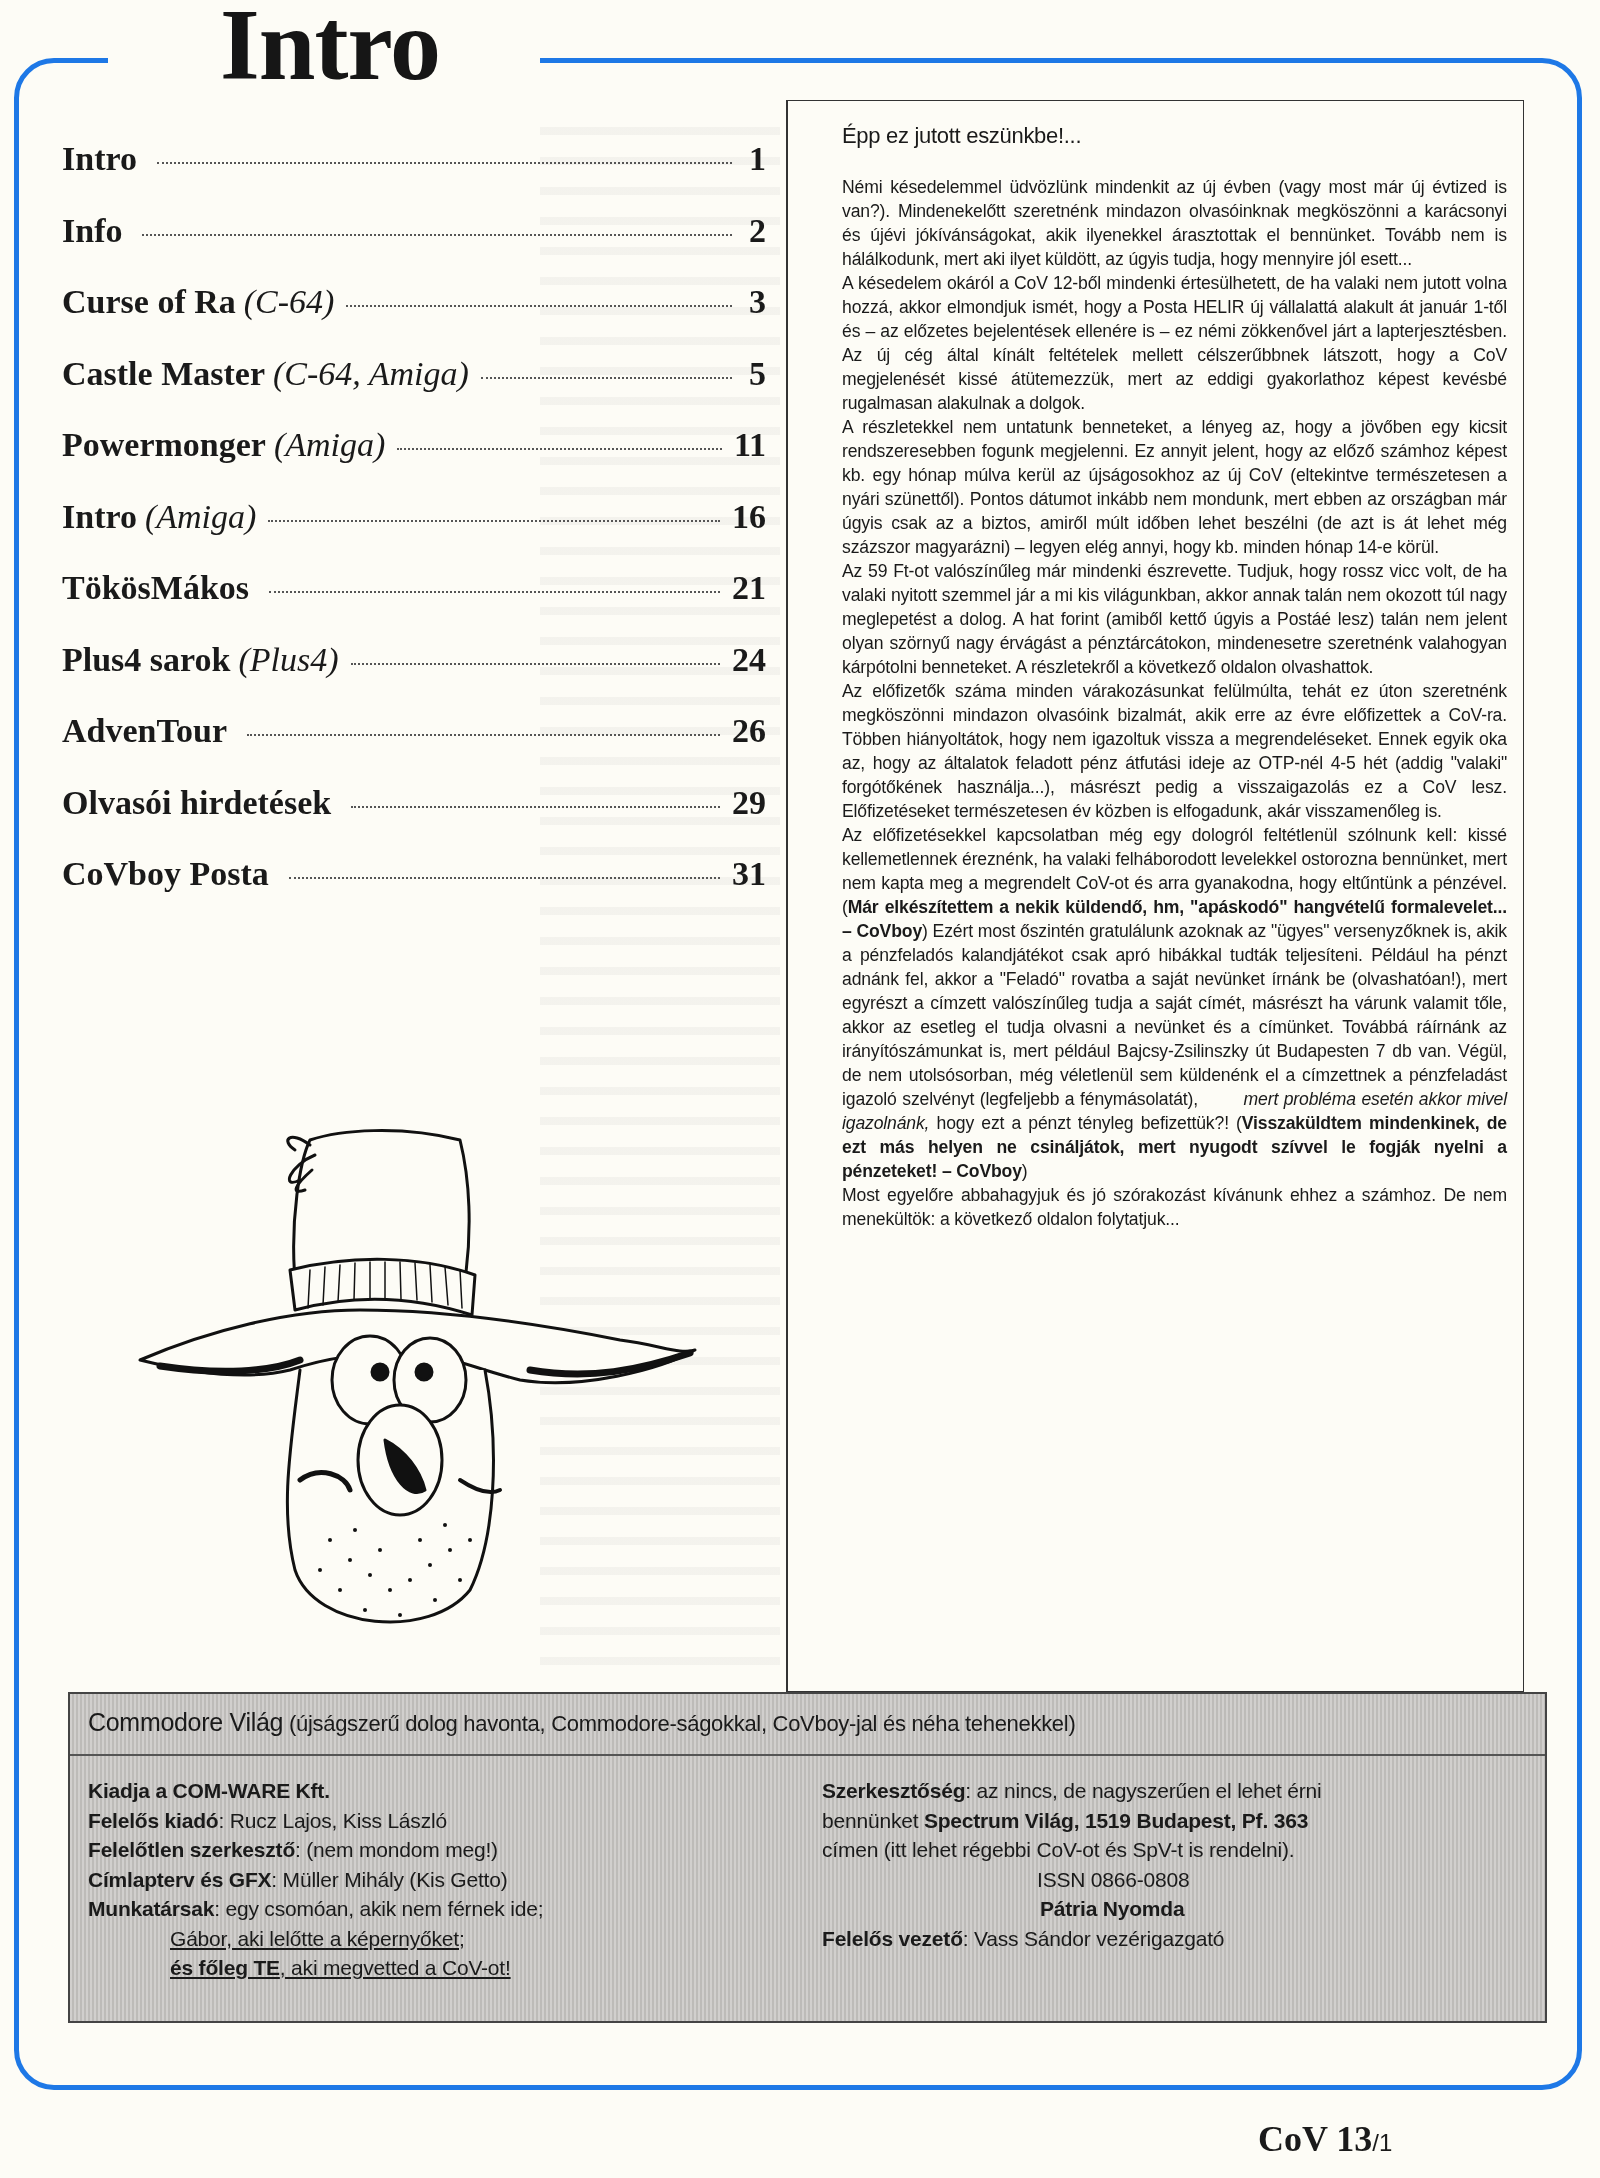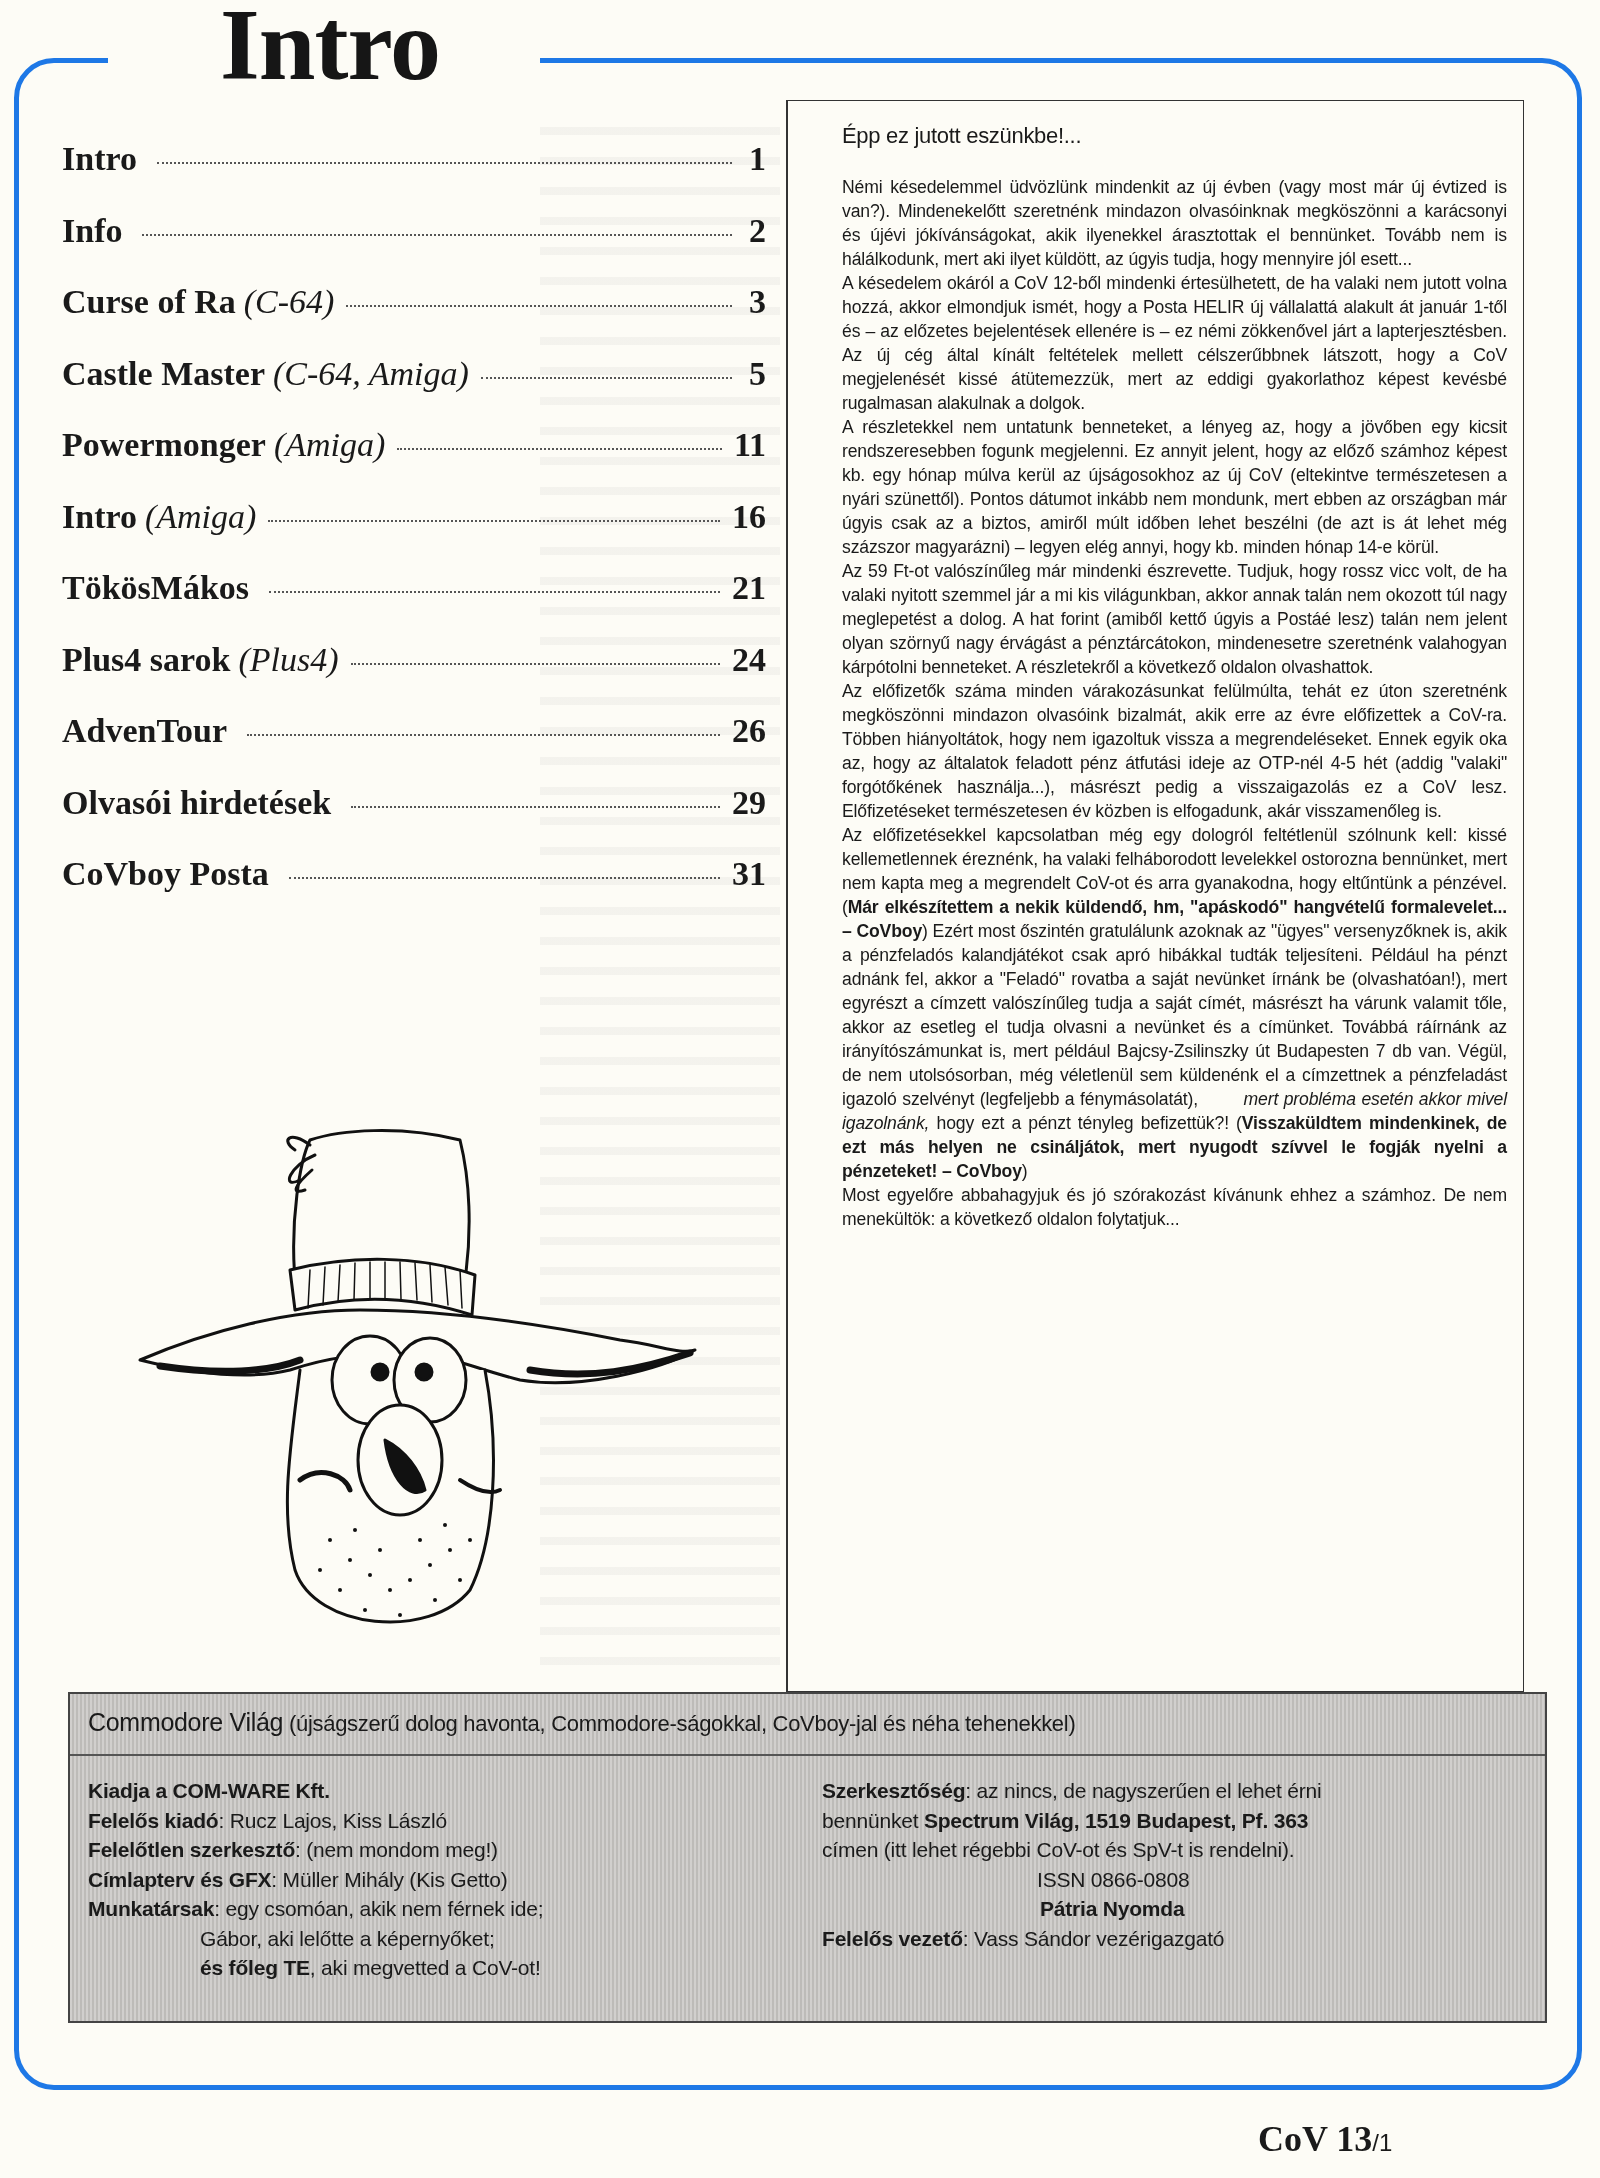--- a/index.html
+++ b/index.html
@@ -136,21 +136,21 @@
   .imprint-header .mag-name { font-size: 25px; }
   .imprint-col {
     position: absolute;
     top: 82px;
     font-size: 21px;
     line-height: 29.5px;
     letter-spacing: -0.2px;
   }
   .imprint-col.left { left: 18px; }
   .imprint-col.right { left: 752px; }
-  .imprint-col .indent { padding-left: 112px; }
+  .imprint-col .indent { padding-left: 82px; text-decoration: underline; }
   .imprint-col .indent-r { }
   .imprint-col .center { padding-left: 215px; }
   .imprint-col .center2 { padding-left: 218px; }
 
   .page-num {
     position: absolute;
     left: 1258px; top: 2118px;
     font-family: "Liberation Serif", serif;
     font-weight: bold;
     font-size: 36px;

